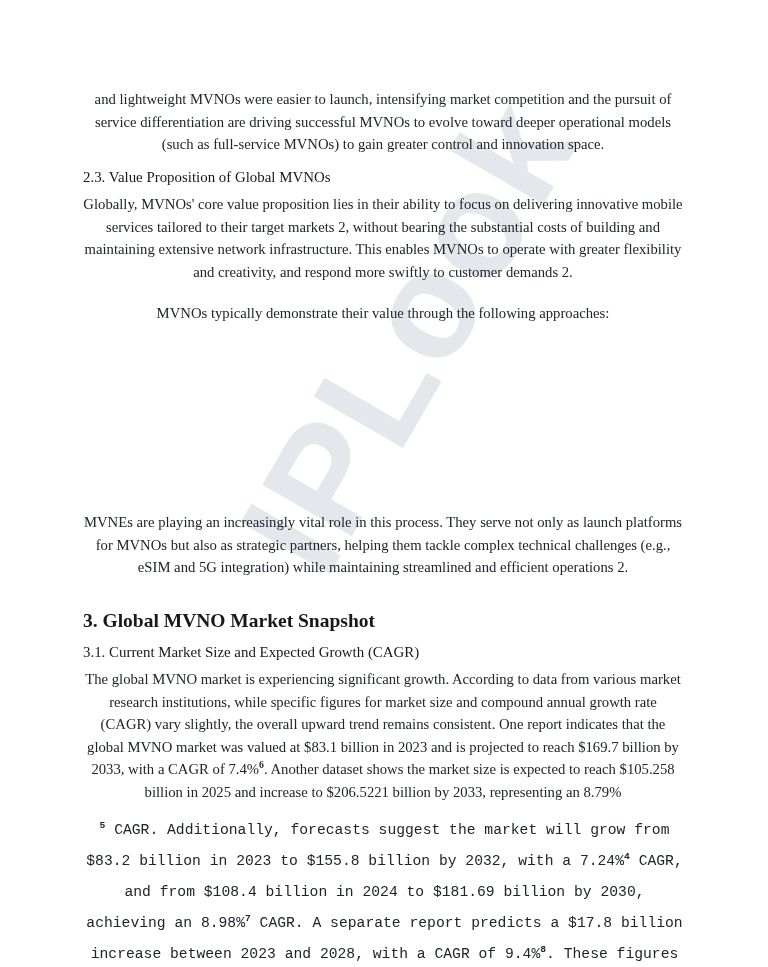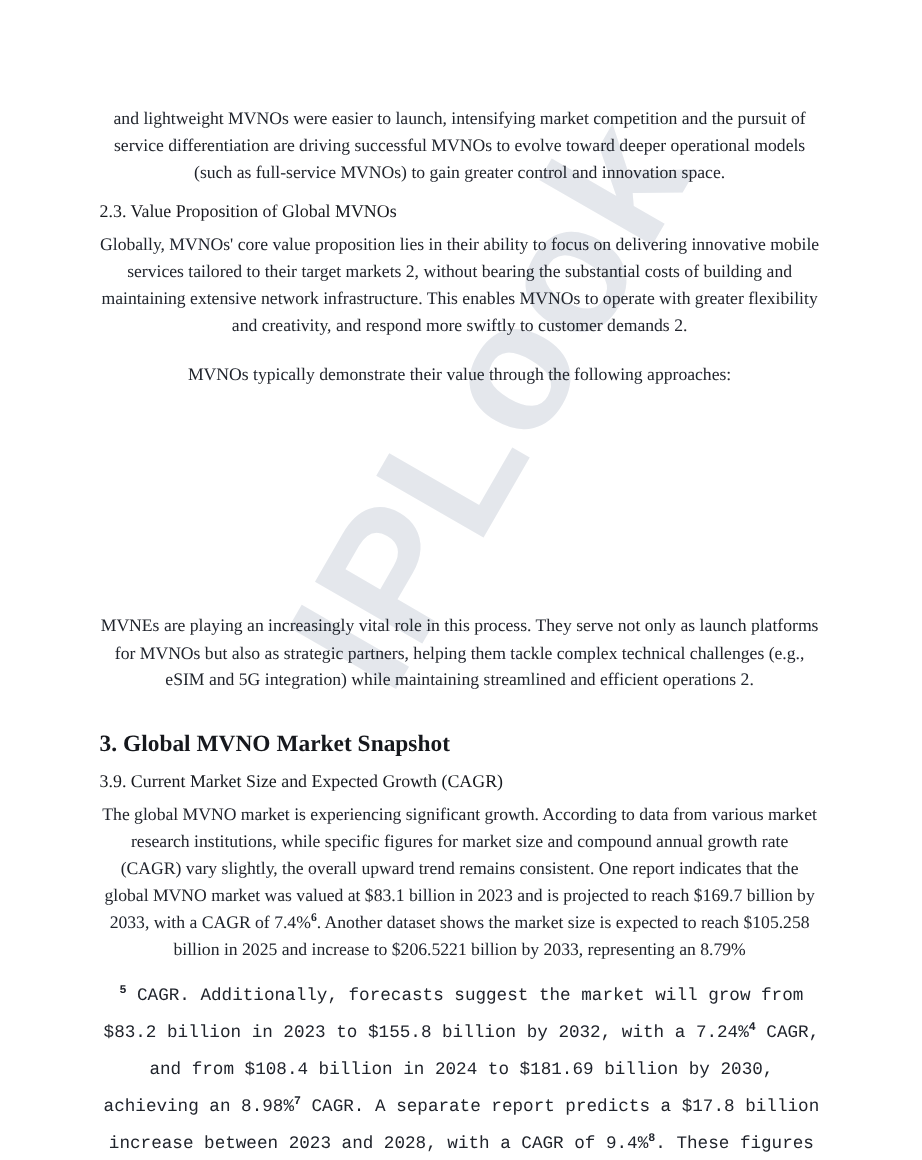--- a/index.html
+++ b/index.html
@@ -161,21 +161,21 @@
 
     <div class="blk-p-mvne">
       <p class="body-text">MVNEs are playing an increasingly vital role in this process. They serve not only as launch platforms for MVNOs but also as strategic partners, helping them tackle complex technical challenges (e.g., eSIM and 5G integration) while maintaining streamlined and efficient operations 2.</p>
     </div>
 
     <div class="blk-h2-3">
       <div class="h2">3. Global MVNO Market Snapshot</div>
     </div>
 
     <div class="blk-h3-31">
-      <div class="h3">3.9. Current Market Size and Expected Growth (CAGR)</div>
+      <div class="h3">3.1. Current Market Size and Expected Growth (CAGR)</div>
     </div>
 
     <div class="blk-p-market">
       <p class="body-text"><span>The global MVNO market is experiencing significant growth. According to data from various market research institutions, while specific figures for market size and compound annual growth rate (CAGR) vary slightly, the overall upward trend remains consistent. One report indicates that the global MVNO market was valued at $83.1 billion in 2023 and is projected to reach $169.7 billion by 2033, with a CAGR of 7.4%</span><sup>6</sup><span>. Another dataset shows the market size is expected to reach $105.258 billion in 2025 and increase to $206.5221 billion by 2033, representing an 8.79%</span></p>
     </div>
 
     <div class="blk-p-market2">
       <p class="body-text loose"><span class="sup-lead">5</span><span> CAGR. Additionally, forecasts suggest the market will grow from $83.2 billion in 2023 to</span> <span>$155.8 billion by 2032, with a 7.24%</span><sup>4</sup><span> CAGR, and from $108.4 billion in 2024 to $181.69 billion by 2030, achieving an 8.98%</span><sup>7</sup><span> CAGR. A separate report predicts a $17.8 billion increase between 2023 and 2028, with a CAGR of 9.4%</span><sup>8</sup><span>. These figures collectively paint a vibrant and</span></p>
     </div>
 

